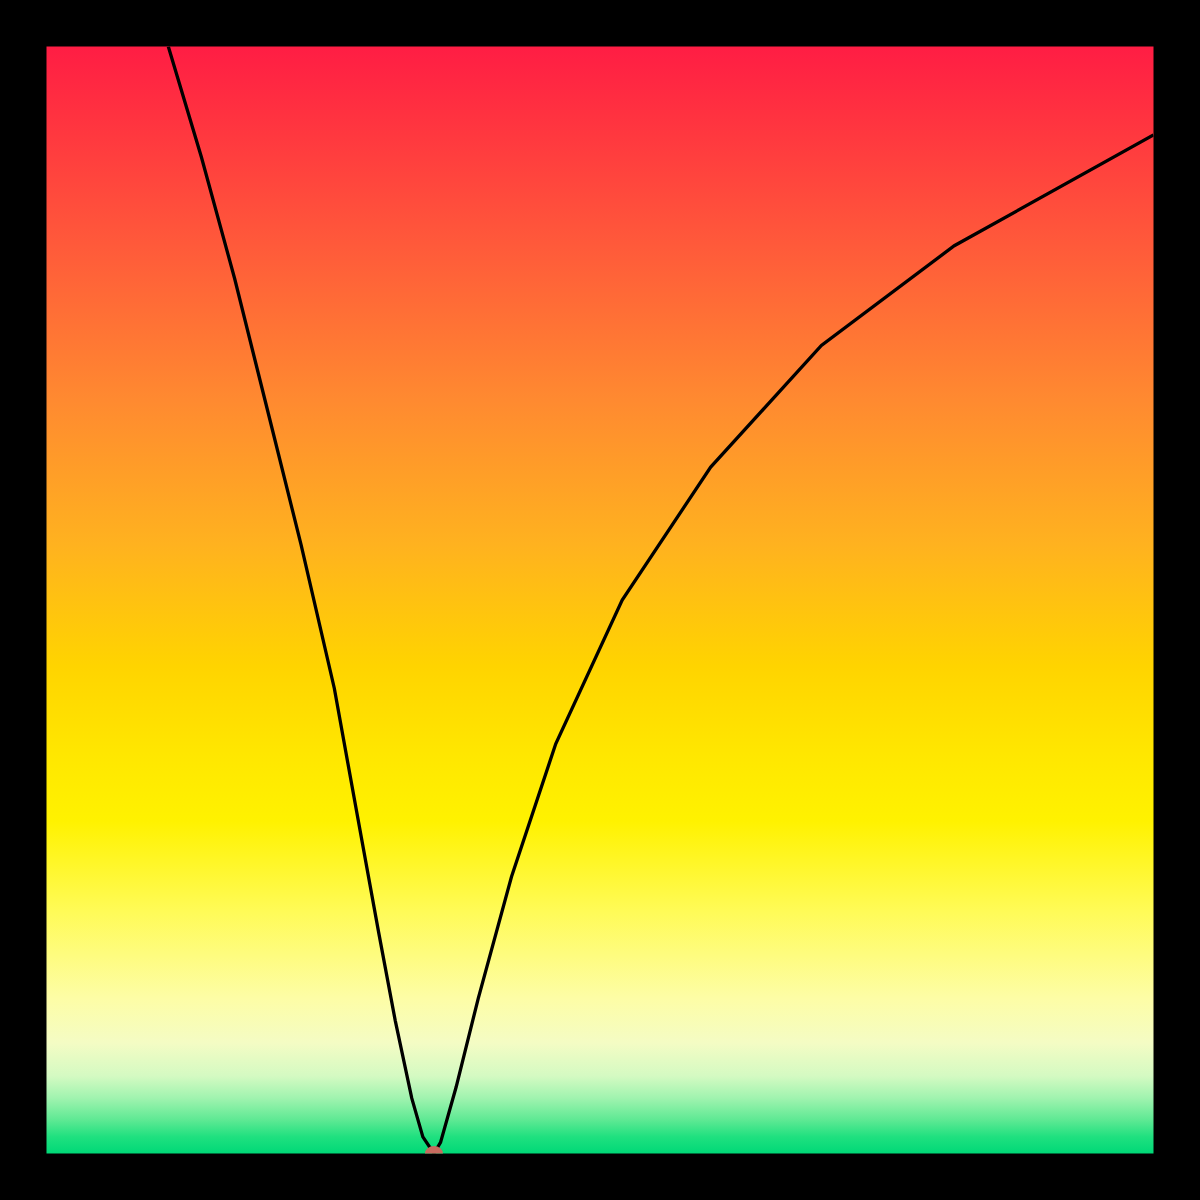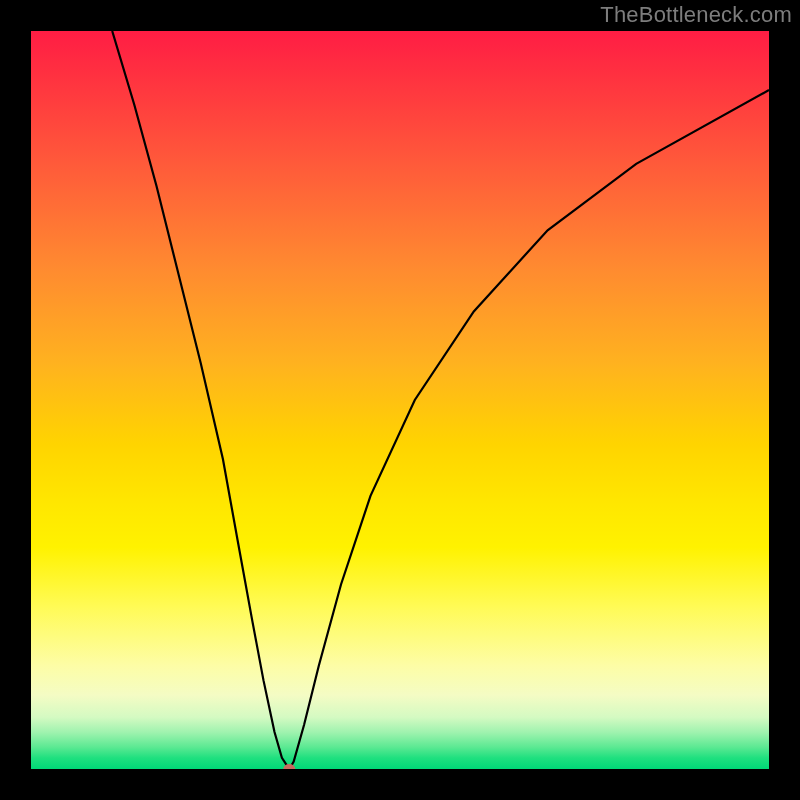--- a/index.html
+++ b/index.html
@@ -68,21 +68,20 @@
     fill: none;
     stroke: #000;
     stroke-width: 2.2;
   }
 </style>
 </head>
 <body>
 
 <div class="frame">
 
-  <div class="watermark">TheBottleneck.com</div>
 
   <div class="plot-area">
     <svg class="curve-svg" viewBox="0 0 738 738" preserveAspectRatio="none">
       <path id="curvePath" class="curve" d="M 81.2 0.0 L 103.3 73.8 L 125.5 155.0 L 147.6 243.5 L 169.7 332.1 L 191.9 428.0 L 206.6 509.2 L 221.4 590.4 L 232.5 649.4 L 243.5 701.1 L 250.9 726.9 L 258.3 738.0 L 262.7 730.6 L 273.1 693.7 L 287.8 634.7 L 310.0 553.5 L 339.5 464.9 L 383.8 369.0 L 442.8 280.4 L 516.6 199.3 L 605.2 132.8 L 738.0 59.0"></path>
       <ellipse id="markerDot" class="dot" rx="6" ry="5" cx="258.3" cy="738.0" fill="#c76b5f"></ellipse>
     </svg>
   </div>
 
 </div>
 

